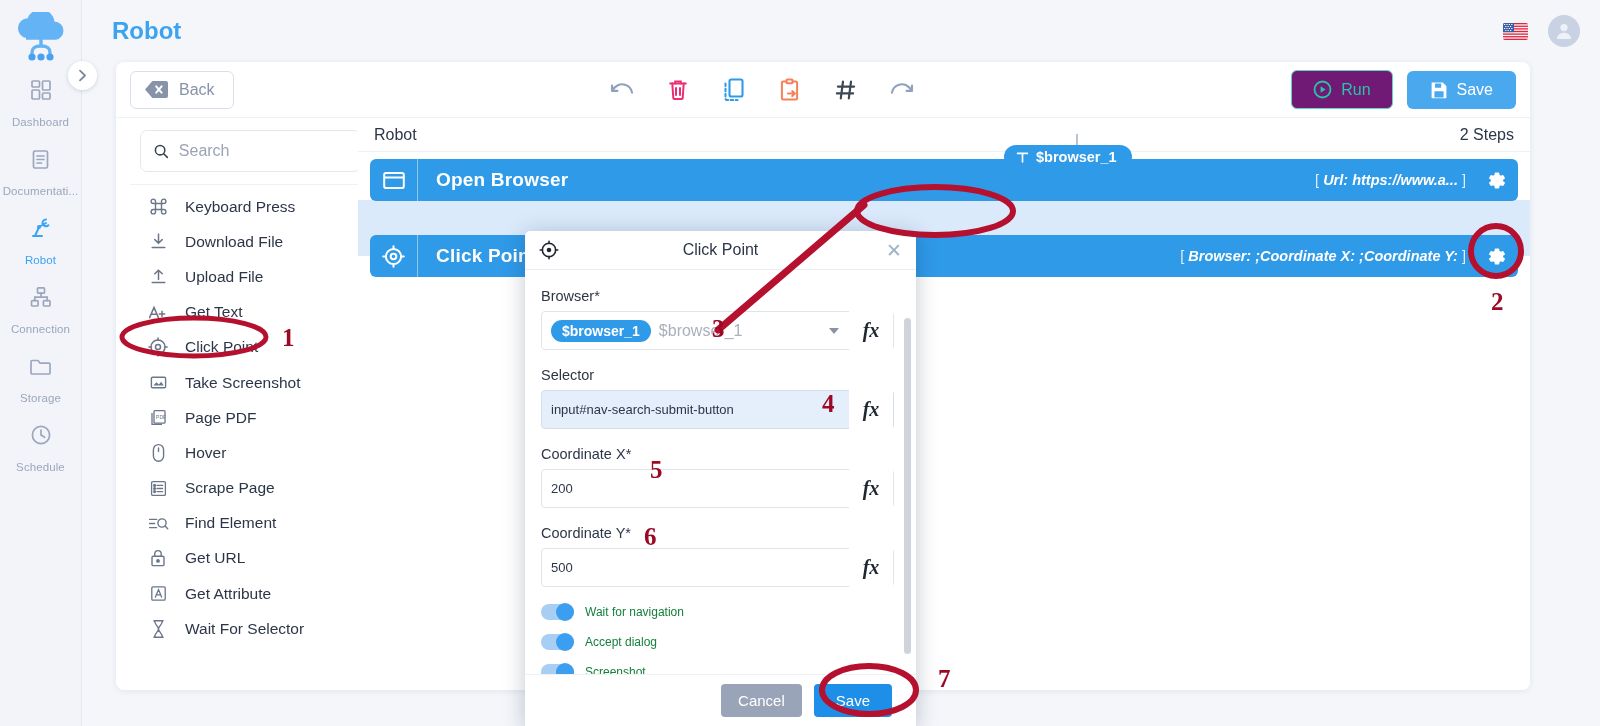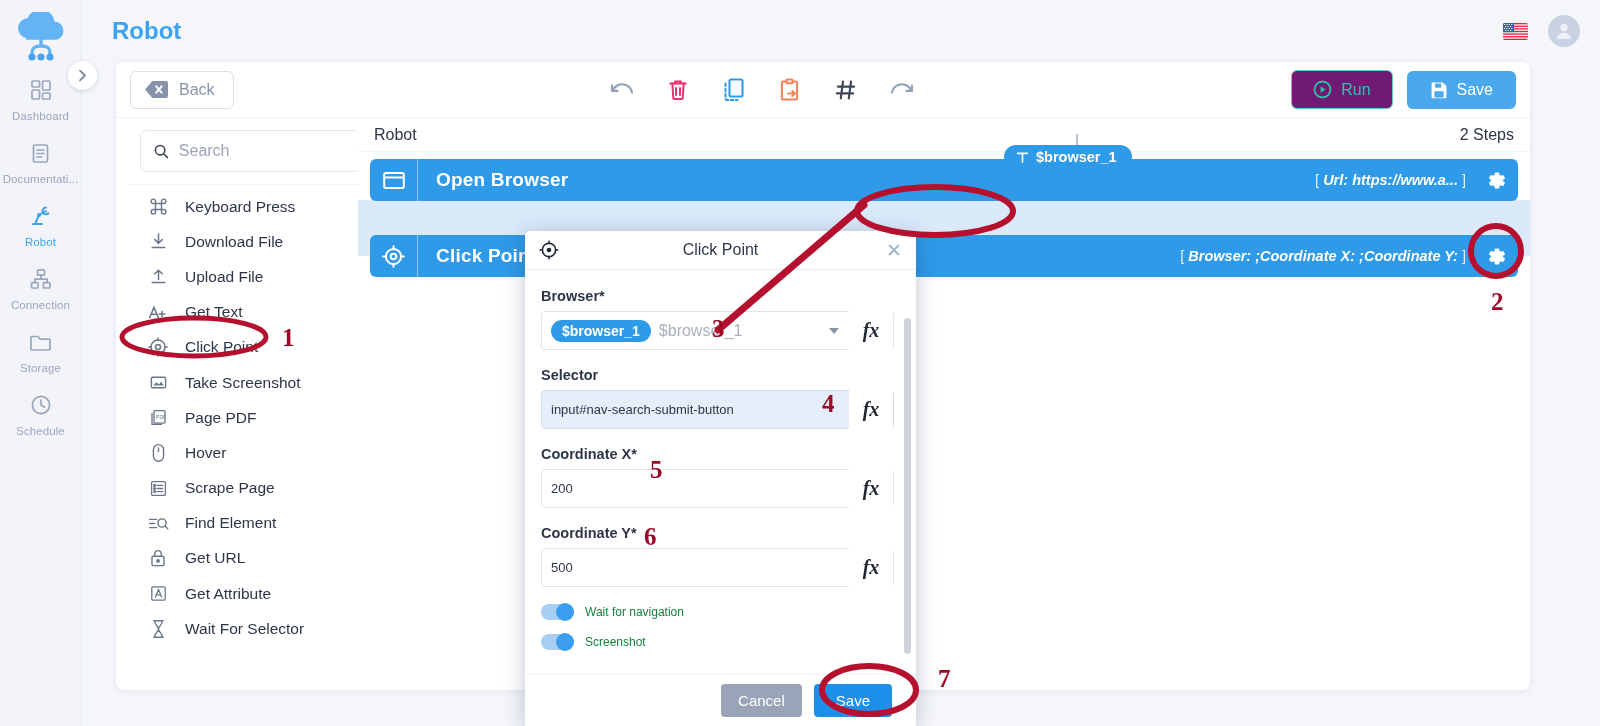--- a/index.html
+++ b/index.html
@@ -18,21 +18,21 @@
     border-right: 1px solid #e4e8f0;
     display: flex; flex-direction: column; align-items: center;
   }
   #logo { margin-top: 10px; width: 60px; height: 56px; display:flex; align-items:center; justify-content:center; }
   .rail-item {
     width: 82px; padding: 11px 0 7px 0; text-align: center;
     color: #9aa7bd; cursor: pointer;
   }
   .rail-item.active { color: #3ba3f2; }
   .rail-ico { height: 26px; display:flex; align-items:center; justify-content:center; }
-  .rail-lbl { font-size: 11.5px; margin-top: 7px; letter-spacing:.1px; white-space:nowrap; overflow:hidden; }
+  .rail-lbl { font-size: 11.5px; margin-top: 13px; letter-spacing:.1px; white-space:nowrap; overflow:hidden; }
 
   #rail-expand {
     position: absolute; left: 68px; top: 61px; width: 29px; height: 29px;
     background: #fff; border-radius: 50%; box-shadow: 0 1px 4px rgba(40,60,100,.18);
     display:flex; align-items:center; justify-content:center; color:#7b879b;
     font-size: 13px; cursor:pointer; z-index: 6;
   }
 
   
   #header {
@@ -161,21 +161,21 @@
     position:relative; height: 39px; display:flex; align-items:center;
     border-bottom:1px solid #e9edf3; padding: 0 14px;
   }
   #modal-head-ico { width:20px; height:20px; color:#1f2733; display:flex;align-items:center;}
   #modal-title { position:absolute; left:0; right:0; text-align:center; font-size:16px; color:#2d3648; pointer-events:none;}
   #modal-close { margin-left:auto; color:#9fb3c8; font-size:19px; cursor:pointer; line-height:1; z-index:2;}
 
   #modal-body {
     position:relative; height: 404px; padding: 18px 22px 0 16px; overflow:hidden;
   }
-  .field-label { font-size: 14.5px; color:#2d3648; margin-bottom: 7px; font-weight: bold; }
+  .field-label { font-size: 14.5px; color:#2d3648; margin-bottom: 7px; }
   .field-wrap {
     display:flex; align-items:center; height: 39px;
     border:1px solid #dfe4ec; border-radius:4px; margin-bottom: 17px;
     padding: 0 0 0 9px; background:#fff; position:relative;
   }
   .field-wrap.highlight { background:#e5eefb; border-color:#d5ddea; }
   .field-val { font-size: 13px; color:#2d3648; }
   .field-ph { font-size: 16px; color:#a9b0bb; }
   .chip {
     background:#2f9ae8; color:#fff; border-radius: 11px; padding: 3px 11px;
@@ -677,20 +677,24 @@
         <span class="field-val">500</span>
         <span class="fx">fx</span>
       </div>
 
       <div class="toggle-row">
         <span class="toggle"></span>
         <span class="toggle-lbl">Wait for navigation</span>
       </div>
       <div class="toggle-row">
         <span class="toggle"></span>
+        <span class="toggle-lbl">Accept dialog</span>
+      </div>
+      <div class="toggle-row">
+        <span class="toggle"></span>
         <span class="toggle-lbl">Screenshot</span>
       </div>
 
       <div id="modal-scrollbar"></div>
     </div>
 
     <div id="modal-foot">
       <button id="cancel-btn">Cancel</button>
       <button id="modal-save-btn">Save</button>
     </div>

